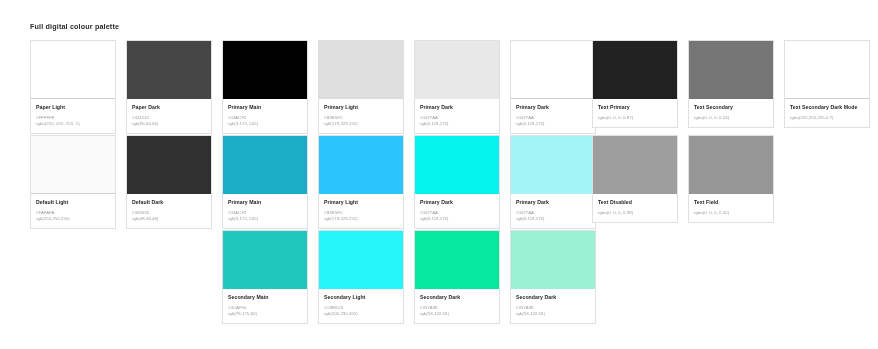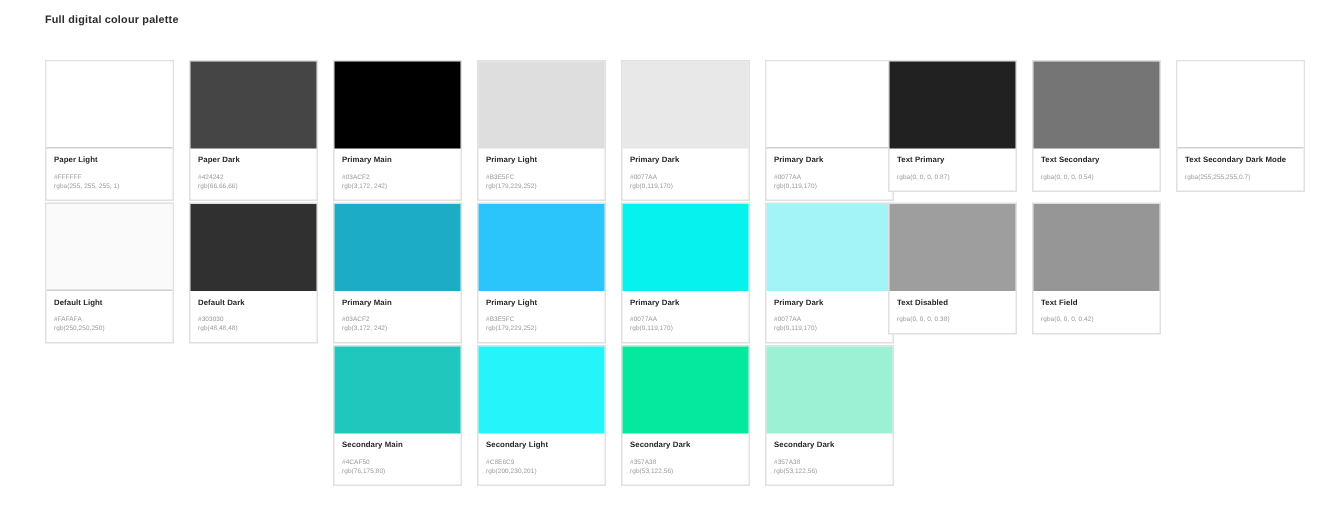--- a/index.html
+++ b/index.html
@@ -10,21 +10,21 @@
   body {
     width: 878px;
     height: 349px;
     overflow: hidden;
     font-family: "Liberation Sans", sans-serif;
     -webkit-font-smoothing: antialiased;
   }
   #page-title {
     position: absolute;
     left: 30px;
-    top: 8px;
+    top: 22px;
     font-size: 7.2px;
     font-weight: bold;
     color: #2b2b2b;
     letter-spacing: 0.15px;
   }
   #board {
     position: absolute;
     left: 0;
     top: 40px;
     width: 878px;

